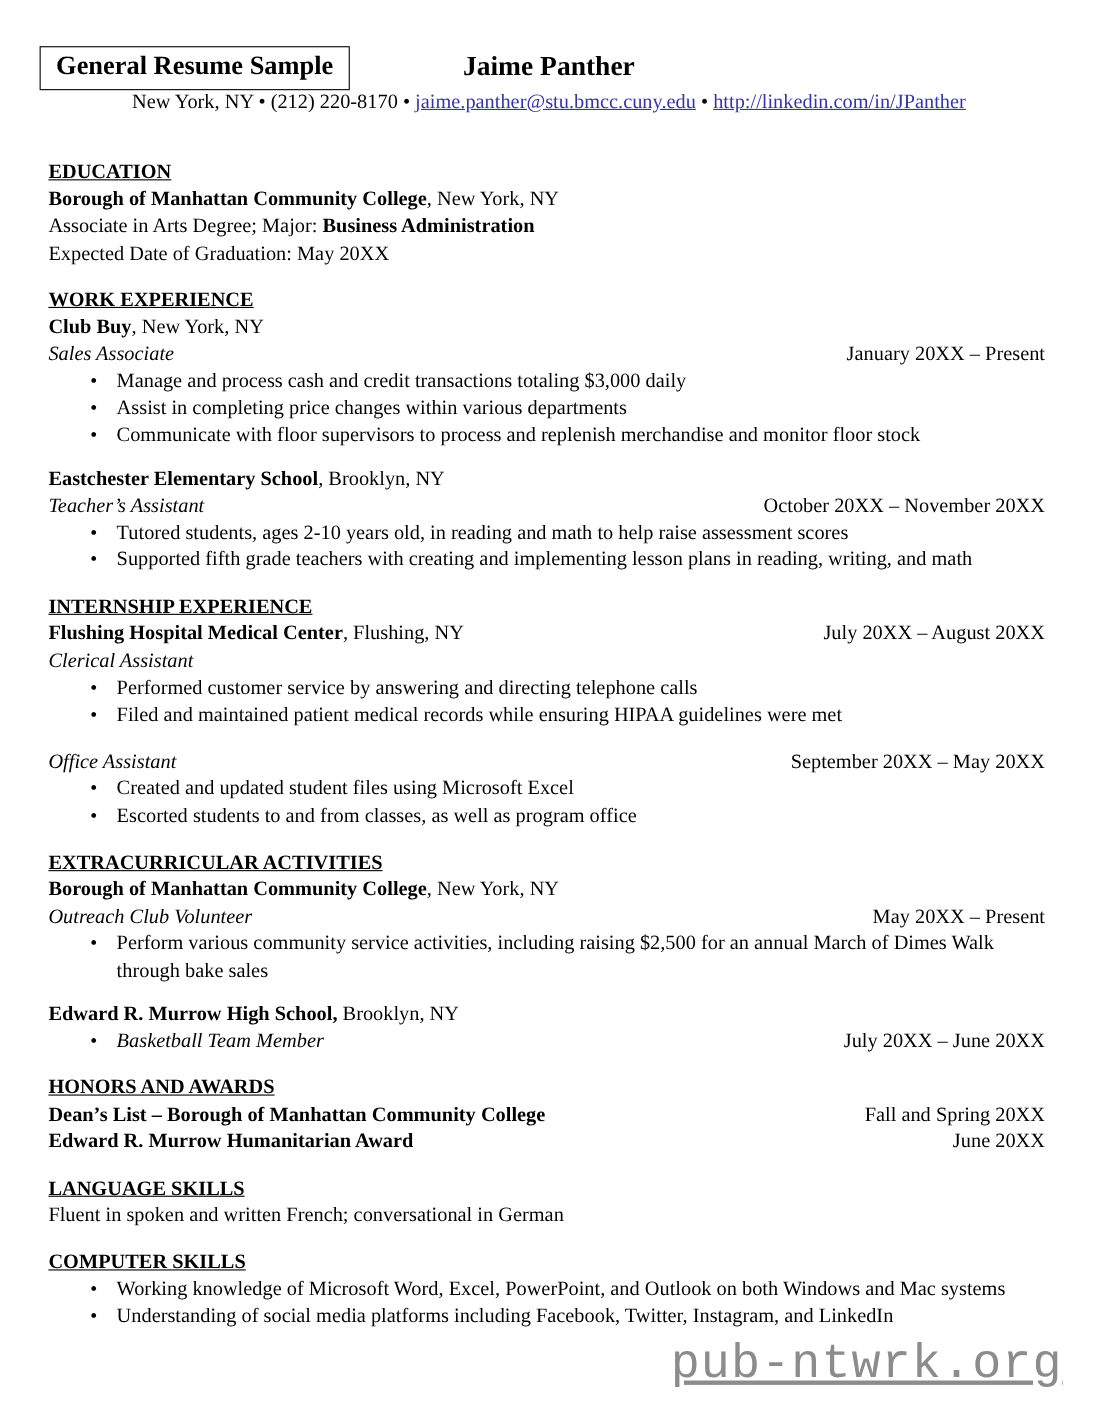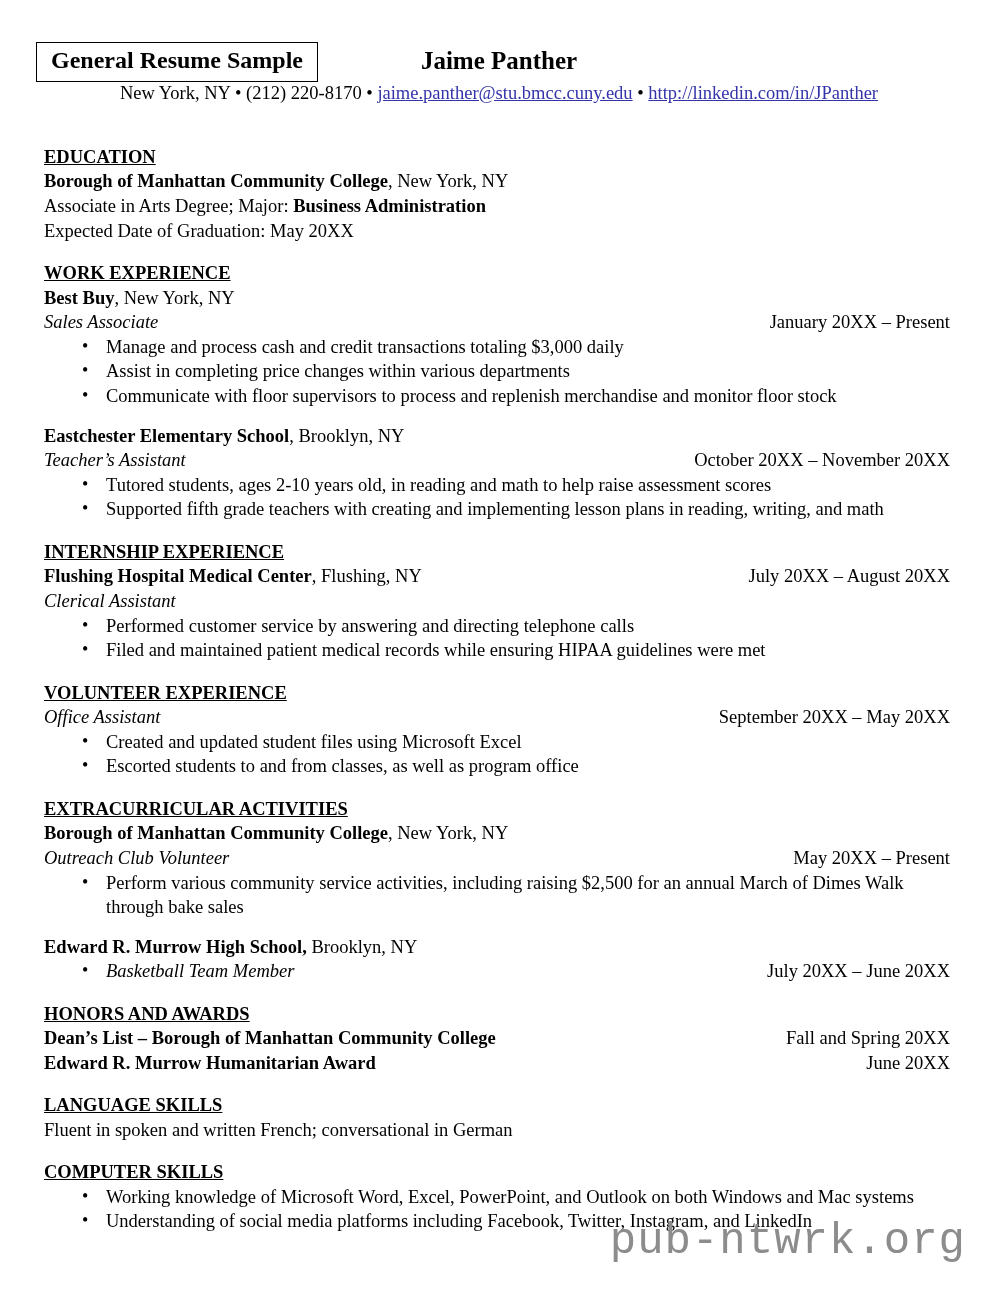--- a/index.html
+++ b/index.html
@@ -125,20 +125,21 @@
   
   .watermark {
     position: absolute;
     right: 32px;
     bottom: 26px;
     font-family: "Liberation Mono", "DejaVu Sans Mono", monospace;
     font-size: 44px;
     color: #8c8c8c;
     letter-spacing: 1px;
     white-space: nowrap;
+    text-decoration: underline;
   }
 </style>
 </head>
 <body>
 
 <div class="page">
 
   <div class="title-box">General Resume Sample</div>
 
   <div class="header">
@@ -162,21 +163,21 @@
       <div class="line"><span>Associate in Arts Degree; Major: </span><span class="b">Business Administration</span></div>
       <div class="line">Expected Date of Graduation: May 20XX</div>
     </div>
 
     <div class="sec-gap"></div>
 
     <div class="section">
       <div class="sec-head">WORK EXPERIENCE</div>
 
       <div>
-        <div class="line"><span class="b">Best Buy</span><span>, New York, NY</span></div>
+        <div class="line"><span class="b">Club Buy</span><span>, New York, NY</span></div>
         <div class="row">
           <span class="left i">Sales Associate</span>
           <span class="right">January 20XX – Present</span>
         </div>
         <ul class="bullets">
           <li>Manage and process cash and credit transactions totaling $3,000 daily</li>
           <li>Assist in completing price changes within various departments</li>
           <li>Communicate with floor supervisors to process and replenish merchandise and monitor floor stock</li>
         </ul>
       </div>
@@ -207,21 +208,20 @@
       <div class="line i">Clerical Assistant</div>
       <ul class="bullets">
         <li>Performed customer service by answering and directing telephone calls</li>
         <li>Filed and maintained patient medical records while ensuring HIPAA guidelines were met</li>
       </ul>
     </div>
 
     <div class="sec-gap"></div>
 
     <div class="section">
-      <div class="sec-head">VOLUNTEER EXPERIENCE</div>
       <div class="row">
         <span class="left i">Office Assistant</span>
         <span class="right">September 20XX – May 20XX</span>
       </div>
       <ul class="bullets">
         <li>Created and updated student files using Microsoft Excel</li>
         <li>Escorted students to and from classes, as well as program office</li>
       </ul>
     </div>
 

